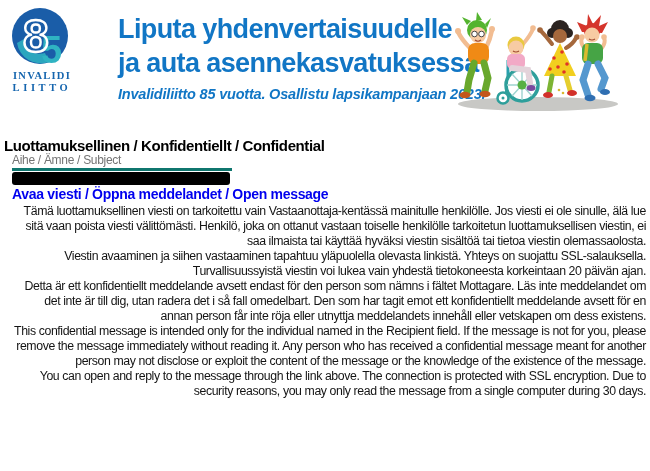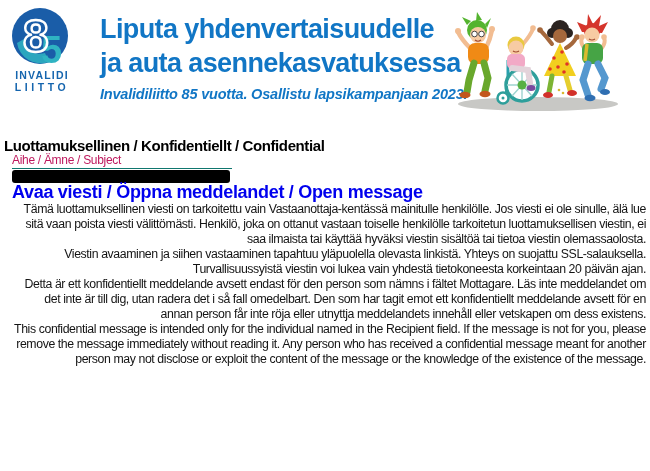--- a/index.html
+++ b/index.html
@@ -4,31 +4,31 @@
 <style>
   html,body{margin:0;padding:0;}
   body{
     width:650px;height:471px;background:#ffffff;overflow:hidden;
     font-family:"Liberation Sans",sans-serif;color:#141414;
   }
   
   .banner{position:relative;height:115px;}
   .logo{position:absolute;left:8px;top:7px;width:68px;text-align:center;}
   .logo svg{display:block;margin:0 auto;}
-  .wordmark{color:#1565AE;font-weight:bold;font-size:10.5px;line-height:11px;letter-spacing:1.2px;margin-top:1px;}
+  .wordmark{color:#1565AE;font-weight:bold;font-size:10.5px;line-height:11px;letter-spacing:1.2px;margin-top:1px;font-family:Liberation Serif, serif;}
   .wordmark-l2{letter-spacing:3.6px;}
-  .headline{position:absolute;left:100px;top:12px;color:#1176C5;}
+  .headline{position:absolute;left:118px;top:12px;color:#1176C5;}
   .headline-line{font-size:27px;font-weight:bold;line-height:34px;letter-spacing:-0.6px;white-space:nowrap;}
   .subtitle{margin-top:6px;font-size:14.5px;font-weight:bold;font-style:italic;letter-spacing:-0.2px;white-space:nowrap;}
   .kids{position:absolute;left:440px;top:2px;}
   
   .conf-title{margin:24px 0 0 4px;font-weight:bold;font-size:15px;letter-spacing:-0.4px;line-height:14px;color:#000;}
-  .subject-label{margin-left:12px;width:220px;font-size:12px;letter-spacing:-0.3px;line-height:14px;padding-bottom:1px;border-bottom:1px solid #0f766e;color:#be185d;}
+  .subject-label{margin-left:12px;width:220px;font-size:12px;letter-spacing:-0.3px;line-height:14px;padding-bottom:1px;border-bottom:3px solid #0f766e;color:#737373;}
   .redacted{margin:1px 0 0 12px;width:218px;height:13px;background:#000;border-radius:3px;}
-  .open-link{display:block;margin:3px 0 0 12px;color:#0000EE;font-weight:bold;font-size:18px;letter-spacing:-0.3px;line-height:13px;text-decoration:none;cursor:pointer;white-space:nowrap;}
+  .open-link{display:block;margin:3px 0 0 12px;color:#0000EE;font-weight:bold;font-size:14px;letter-spacing:-0.3px;line-height:13px;text-decoration:none;cursor:pointer;white-space:nowrap;}
   .body-text{margin:3px 4px 0 12px;}
   p.para{margin:0;font-size:12.3px;letter-spacing:-0.4px;line-height:15px;text-align:right;}
   .gap-a{margin-top:7px;}
   .gap-b{margin-top:9px;}
   .gap-c{margin-top:6px;}
 </style>
 </head>
 <body>
 
 <div class="banner">
@@ -141,13 +141,14 @@
 
 <div class="redacted"></div>
 
 <a href="#" class="open-link">Avaa viesti / Öppna meddelandet / Open message</a>
 
 <div class="body-text">
   <p class="para">Tämä luottamuksellinen viesti on tarkoitettu vain Vastaanottaja-kentässä mainitulle henkilölle. Jos viesti ei ole sinulle, älä lue sitä vaan poista viesti välittömästi. Henkilö, joka on ottanut vastaan toiselle henkilölle tarkoitetun luottamuksellisen viestin, ei saa ilmaista tai käyttää hyväksi viestin sisältöä tai tietoa viestin olemassaolosta.</p>
   <p class="para gap-a">Viestin avaaminen ja siihen vastaaminen tapahtuu yläpuolella olevasta linkistä. Yhteys on suojattu SSL-salauksella. Turvallisuussyistä viestin voi lukea vain yhdestä tietokoneesta korkeintaan 20 päivän ajan.</p>
   <p class="para">Detta är ett konfidentiellt meddelande avsett endast för den person som nämns i fältet Mottagare. Läs inte meddelandet om det inte är till dig, utan radera det i så fall omedelbart. Den som har tagit emot ett konfidentiellt meddelande avsett för en annan person får inte röja eller utnyttja meddelandets innehåll eller vetskapen om dess existens.</p>
   <p class="para">This confidential message is intended only for the individual named in the Recipient field. If the message is not for you, please remove the message immediately without reading it. Any person who has received a confidential message meant for another person may not disclose or exploit the content of the message or the knowledge of the existence of the message.</p>
+  <p class="para gap-c">You can open and reply to the message through the link above. The connection is protected with SSL encryption. Due to security reasons, you may only read the message from a single computer during 30 days.</p>
 </div>
 
 </body></html>

